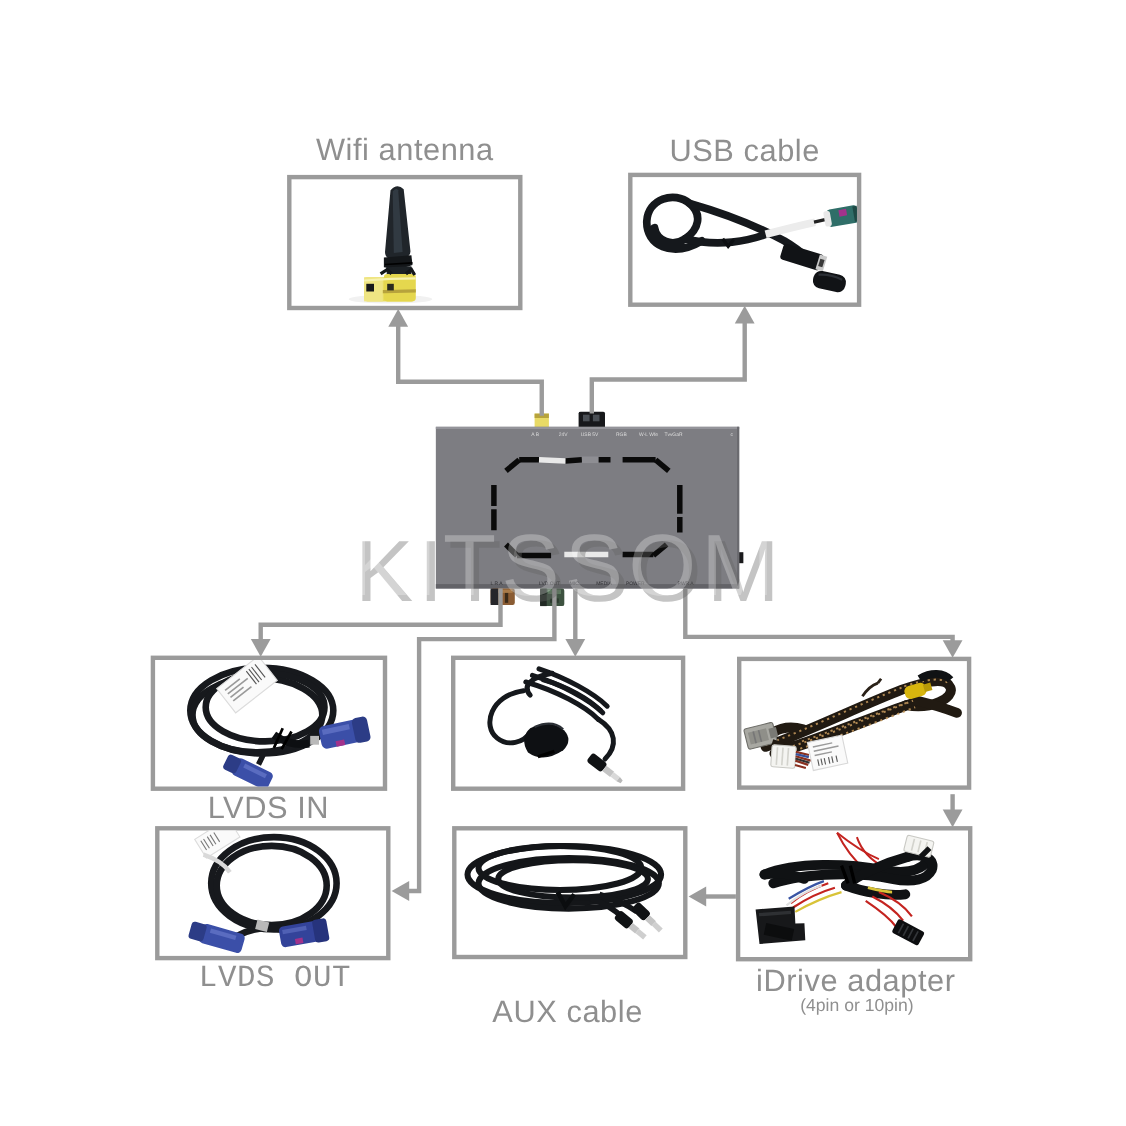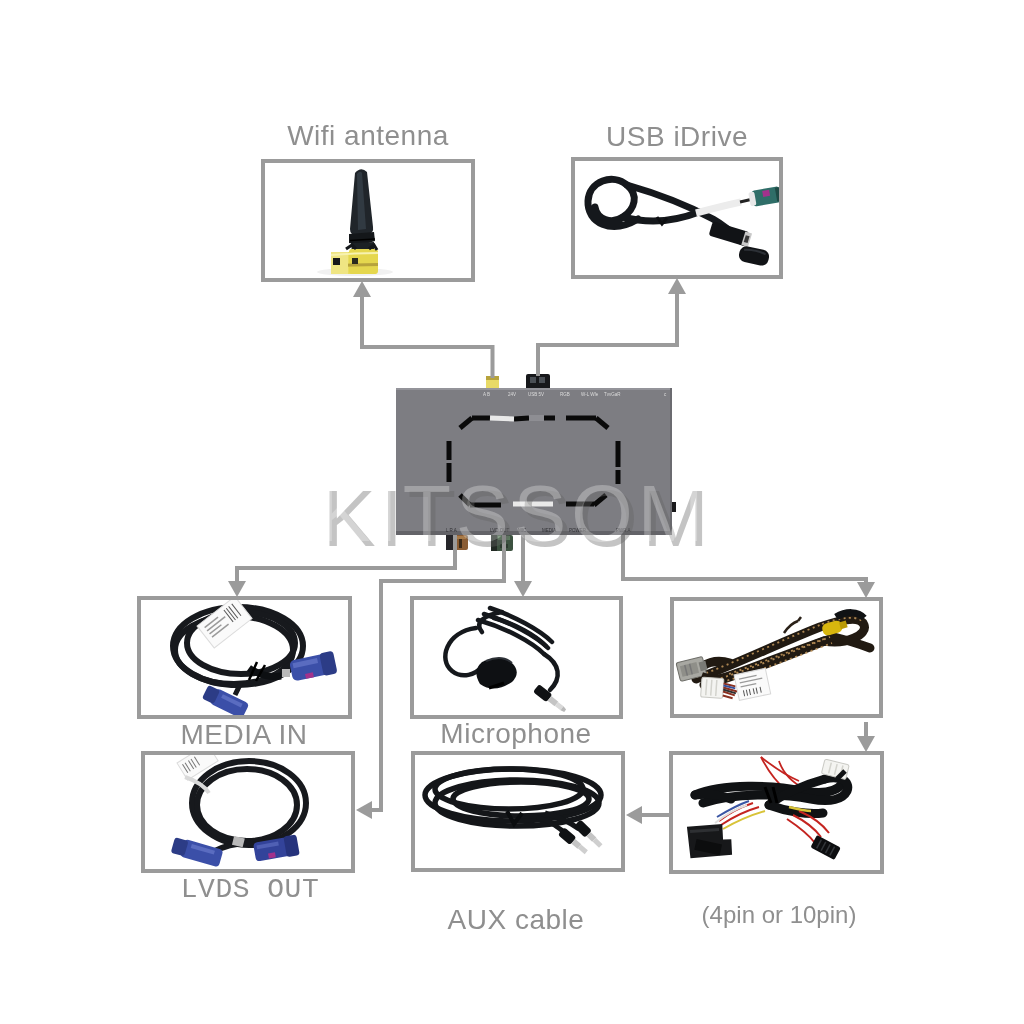--- a/index.html
+++ b/index.html
@@ -2,21 +2,21 @@
 <html><head>
 <meta charset="utf-8">
 <style>
   html,body{margin:0;padding:0;background:#ffffff;}
   #canvas{position:relative;width:1024px;height:1024px;background:#ffffff;overflow:hidden;
           font-family:"Liberation Sans",sans-serif;}
   .comp{position:absolute;border:4px solid #9b9b9b;background:#ffffff;box-sizing:border-box;}
   .comp svg{display:block;}
   .comp-label{position:absolute;color:#8f8f8f;font-size:28px;line-height:28px;white-space:nowrap;
               transform:translateX(-50%);letter-spacing:0.5px;}
-  .comp-sublabel{position:absolute;color:#8f8f8f;font-size:24px;line-height:20px;white-space:nowrap;
+  .comp-sublabel{position:absolute;color:#8f8f8f;font-size:16px;line-height:20px;white-space:nowrap;
               transform:translateX(-50%);}
   #wires{position:absolute;left:0;top:0;z-index:5;}
   #watermark{position:absolute;left:318px;top:468px;z-index:6;
              font-size:79px;font-weight:400;letter-spacing:5px;white-space:nowrap;
              color:rgba(255,255,255,0.28);
              text-shadow:5px 5px 0 rgba(100,100,100,0.38);}
 </style>
 </head>
 <body>
 
@@ -39,21 +39,21 @@
       <path d="M 66 101 L 113 100 L 113 103 L 66 104 Z" fill="#b7a33c"></path>
       <rect x="66" y="89" width="17" height="22" fill="#efe583"></rect>
       <rect x="68" y="95" width="7" height="7" fill="#17181a"></rect>
       <rect x="87" y="95" width="6" height="6" fill="#2a2a1e"></rect>
       <path d="M 81 86 L 87 82 L 91 86" stroke="#14171a" stroke-width="3" fill="none"></path>
       <path d="M 104 86 L 109 82 L 112 87" stroke="#14171a" stroke-width="3" fill="none"></path>
       <path d="M 66 92 Q 90 90 113 90" stroke="#f7f2b0" stroke-width="2" fill="none"></path>
     </svg>
   </div>
 
-  <div class="comp-label" style="left:677px;top:123px;">USB iDrive</div>
+  <div class="comp-label" style="left:677px;top:123px;">USB cable</div>
   <div class="comp" style="left:571px;top:157px;width:212px;height:122px;">
     <svg width="204" height="114" viewBox="0 0 204 114">
       <g stroke="#15181c" stroke-width="7" fill="none" stroke-linecap="round">
         <path d="M 63 58 C 36 74 12 62 13 40 C 14 20 38 12 52 24 C 64 34 60 48 48 56 C 36 64 22 58 20 46"></path>
         <path d="M 48 56 C 78 64 106 58 124 51"></path>
         <path d="M 52 24 C 80 32 112 44 138 58 C 152 66 160 74 166 80"></path>
       </g>
 
       <path d="M 82 56 l 5 7 l 5 -6" stroke="#0d0f12" stroke-width="3" fill="none"></path>
 
@@ -184,21 +184,21 @@
       </g>
 
       <g transform="translate(76,88) rotate(26)">
         <rect x="0" y="0" width="36" height="17" rx="4" fill="#3b4fa8"></rect>
         <rect x="-9" y="1" width="13" height="15" rx="3" fill="#2c3c86"></rect>
         <rect x="8" y="3" width="22" height="4" fill="#5a6cc0"></rect>
       </g>
       <path d="M 100 82 C 98 87 96 91 94 95" stroke="#17191d" stroke-width="5" fill="none"></path>
     </svg>
   </div>
-  <div class="comp-label" style="left:244px;top:721px;">MEDIA IN</div>
+  <div class="comp-label" style="left:244px;top:721px;">LVDS IN</div>
 
   <div class="comp" style="left:410px;top:596px;width:213px;height:123px;">
     <svg width="205" height="115" viewBox="0 0 205 115">
       <g stroke="#15181c" stroke-width="4.5" fill="none" stroke-linecap="round">
         <path d="M 76 8 C 100 16 126 30 138 42"></path>
         <path d="M 70 14 C 96 22 122 36 134 48"></path>
         <path d="M 64 20 C 92 28 118 42 130 54"></path>
         <path d="M 80 18 C 102 24 122 36 132 46"></path>
         <path d="M 88 12 C 70 15 60 23 68 32"></path>
         <path d="M 62 28 C 32 32 24 60 38 71 C 48 79 62 75 68 66"></path>
@@ -210,21 +210,20 @@
       <path d="M 75 88 l 15 -5" stroke="#000" stroke-width="3"></path>
 
       <g transform="translate(122,88) rotate(38)">
         <rect x="0" y="-5" width="17" height="10" rx="3" fill="#101214"></rect>
         <rect x="17" y="-3" width="9" height="6" fill="#c4c4c4"></rect>
         <rect x="26" y="-2.5" width="7" height="5" fill="#d9d9d9"></rect>
         <path d="M 33 -2.5 l 4 1 l 0 3 l -4 1 Z" fill="#b9b9b9"></path>
       </g>
     </svg>
   </div>
-  <div class="comp-label" style="left:516px;top:720px;">Microphone</div>
 
   <div class="comp" style="left:670px;top:597px;width:213px;height:121px;">
     <svg width="205" height="113" viewBox="0 0 205 113">
       <g stroke="#211a12" stroke-width="9" fill="none" stroke-linecap="round">
         <path d="M 22 78 C 60 64 110 40 146 26 C 166 19 186 14 190 24 C 194 34 172 44 150 40"></path>
         <path d="M 30 84 C 74 72 124 50 156 38"></path>
         <path d="M 150 40 C 116 52 76 68 52 76 C 36 81 24 78 26 70 C 28 62 42 58 56 62"></path>
         <path d="M 160 36 C 176 40 188 44 196 47"></path>
       </g>
       <g stroke="#c79a5e" stroke-width="1.8" fill="none" stroke-dasharray="2 3.5" opacity="0.85">
@@ -394,20 +393,21 @@
 
       <g transform="translate(144,80) rotate(28)">
         <rect x="0" y="0" width="27" height="14" rx="2" fill="#0d0e10"></rect>
         <line x1="6" y1="2" x2="6" y2="12" stroke="#33363a" stroke-width="1.5"></line>
         <line x1="11" y1="2" x2="11" y2="12" stroke="#33363a" stroke-width="1.5"></line>
         <line x1="16" y1="2" x2="16" y2="12" stroke="#33363a" stroke-width="1.5"></line>
         <line x1="21" y1="2" x2="21" y2="12" stroke="#33363a" stroke-width="1.5"></line>
       </g>
     </svg>
   </div>
+  <div class="comp-label" style="left:778px;top:878px;">iDrive adapter</div>
   <div class="comp-sublabel" style="left:779px;top:905px;">(4pin or 10pin)</div>
 
   <div id="watermark">KITSSOM</div>
 
   <svg id="wires" width="1024" height="1024" viewBox="0 0 1024 1024">
     <g stroke="#9b9b9b" stroke-width="4" fill="none">
       <path d="M 492.5 378 V 347 H 362 V 296"></path>
       <path d="M 538 376 V 345 H 677 V 293"></path>
       <path d="M 455 535 V 568 H 237 V 582"></path>
       <path d="M 504 535 V 581 H 381 V 810 H 371"></path>

